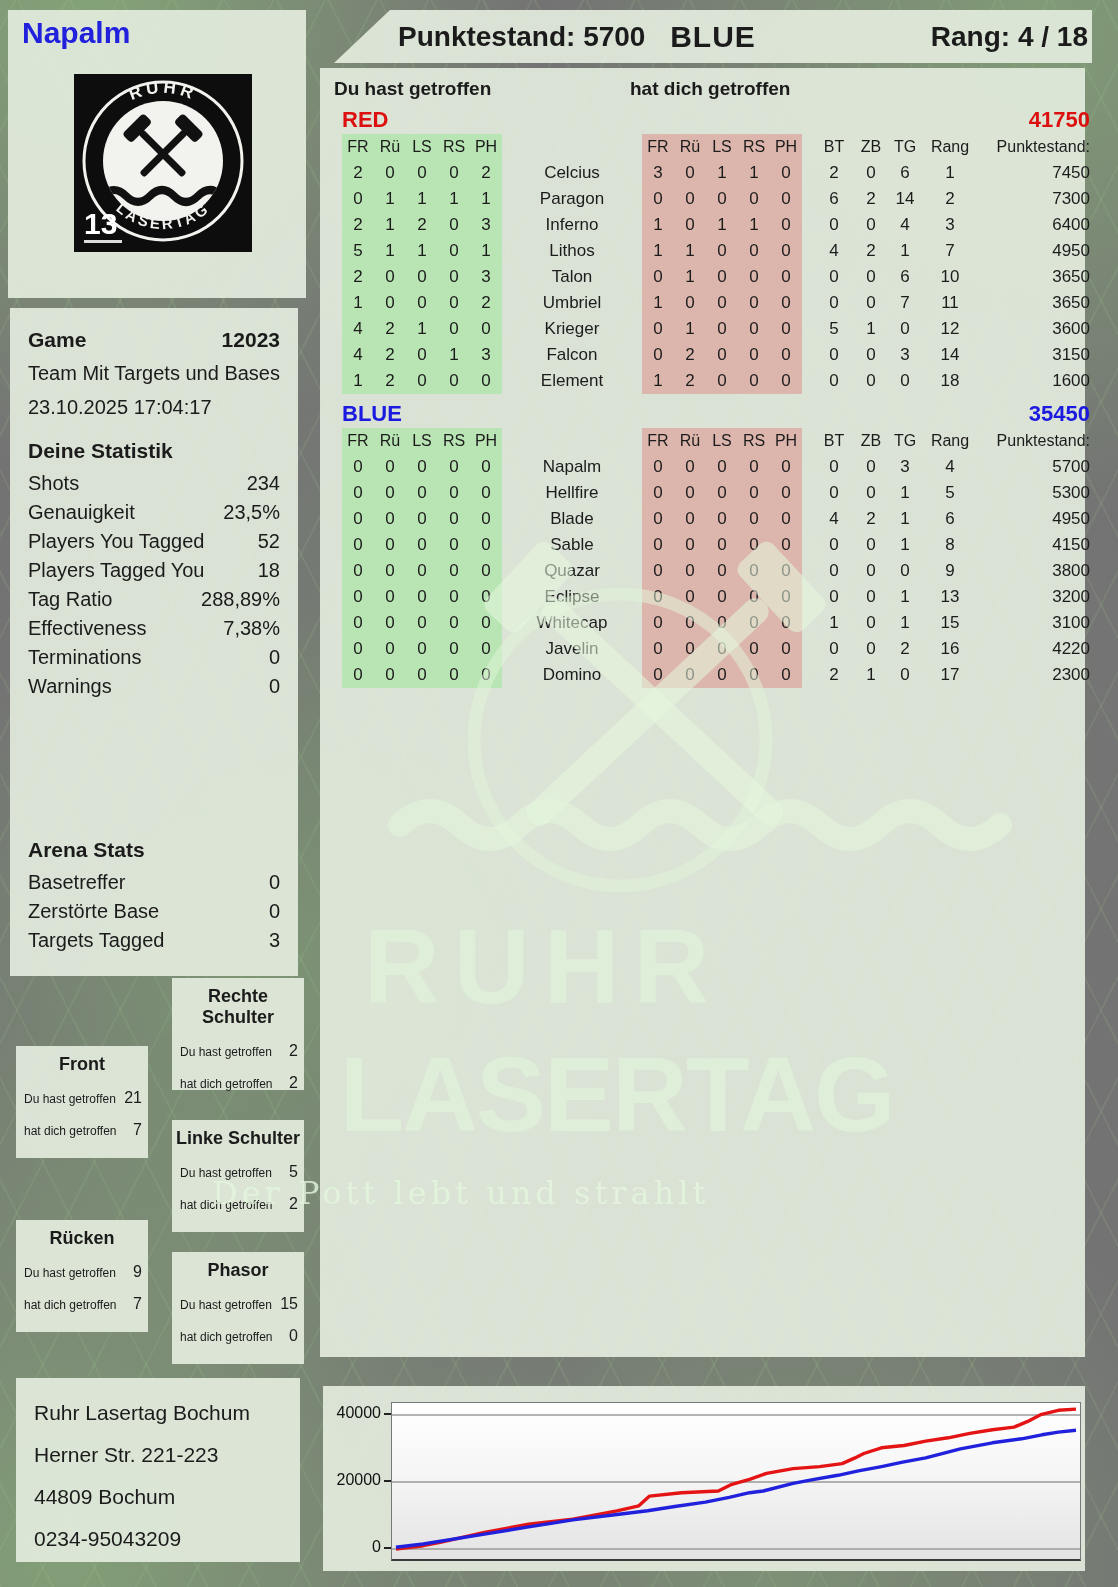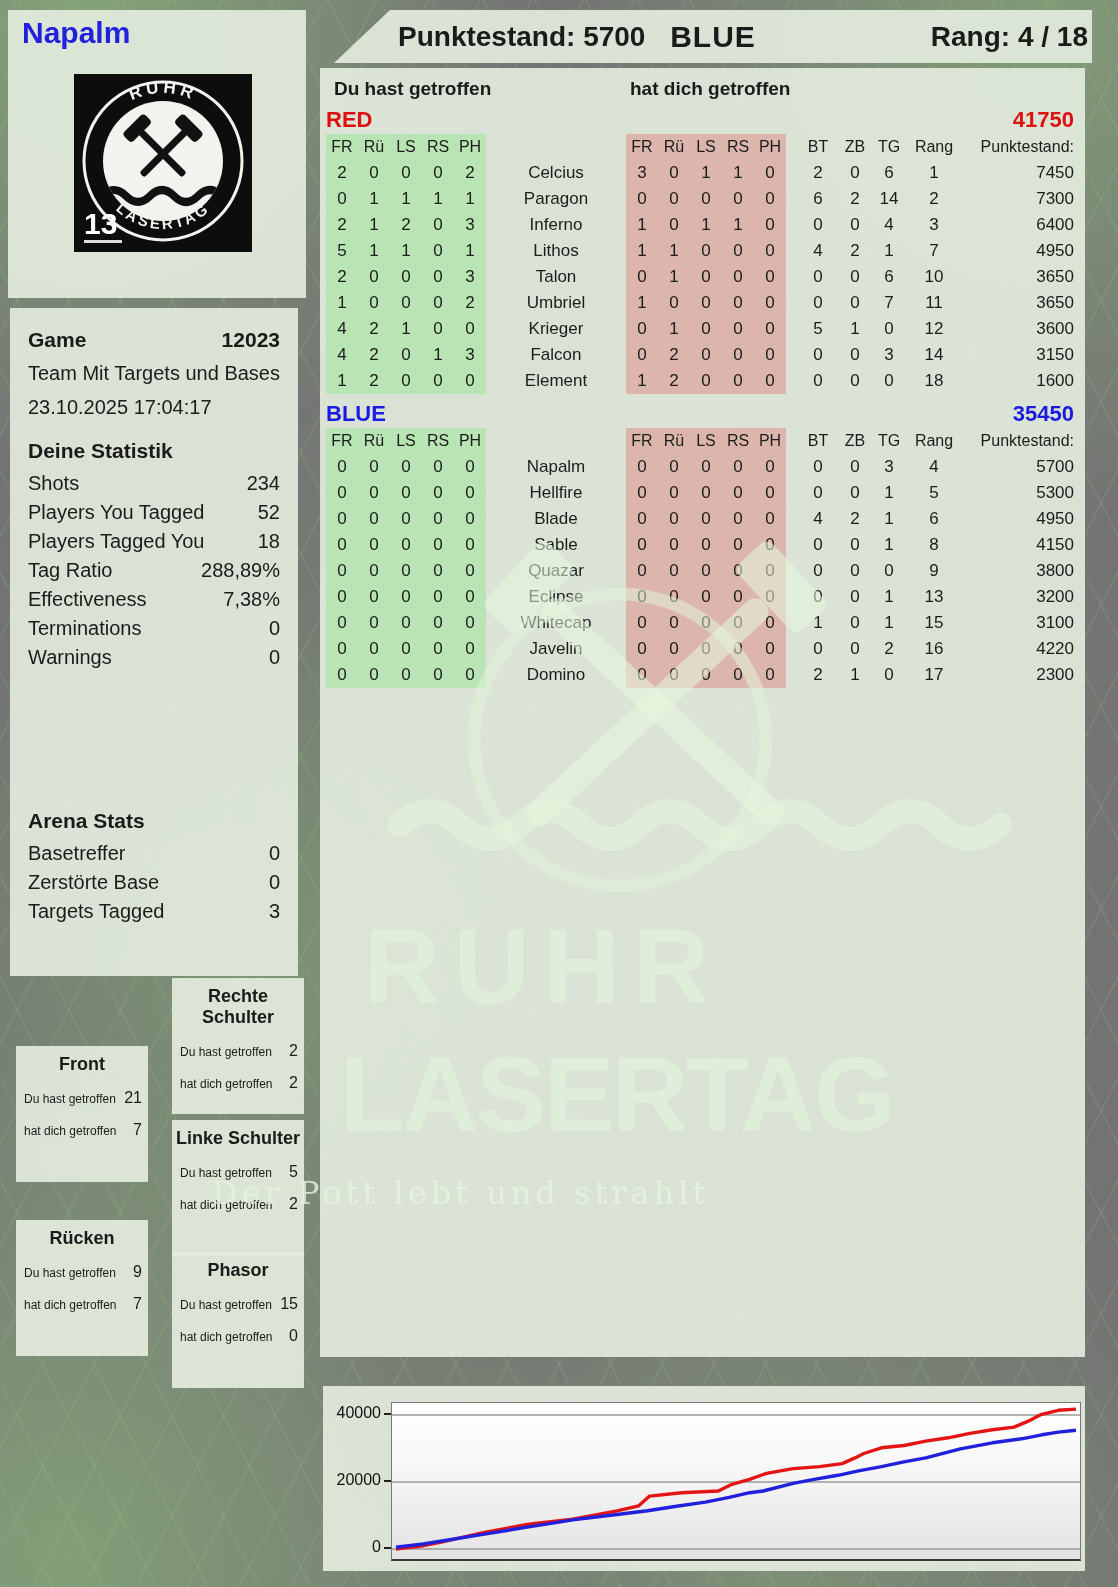--- a/index.html
+++ b/index.html
@@ -24,37 +24,37 @@
   .head-panel{left:334px;top:10px;width:758px;height:53px;z-index:3;
     clip-path:polygon(56px 0,100% 0,100% 100%,0 100%);
     display:flex;align-items:center;}
   .head-score{position:absolute;left:64px;font-size:28px;font-weight:700;}
   .head-team{position:absolute;left:50%;transform:translateX(-50%);font-size:30px;font-weight:700;letter-spacing:1px;}
   .head-rank{position:absolute;right:4px;font-size:28px;font-weight:700;}
   
   .main-panel{left:320px;top:68px;width:765px;height:1289px;z-index:1;}
   .col-head{position:absolute;top:10px;font-size:19px;font-weight:700;}
   .col-head.you{left:14px;} .col-head.them{left:310px;}
-  .team-block{position:absolute;left:6px;width:748px;}
+  .team-block{position:absolute;left:22px;width:748px;}
   .team-bar{display:flex;justify-content:space-between;height:28px;align-items:center;}
   .tname{font-size:22px;font-weight:700;} .ttotal{font-size:22px;font-weight:700;}
   .trow{display:grid;grid-template-columns:32px 32px 32px 32px 32px 140px 32px 32px 32px 32px 32px 12px 40px 34px 34px 56px 112px;height:26px;}
   .cell{font-size:17px;line-height:26px;text-align:center;color:#1c1c1c;overflow:hidden;}
   .c-green{background:#b9e4b3;} .c-pink{background:#dcb6ac;}
   .c-pts{text-align:right;} .c-head{font-size:16px;}
   
   .stats-panel{left:10px;top:308px;width:288px;height:668px;z-index:3;padding:0;}
   .stats-inner{padding:20px 18px 0 18px;}
   .info-row{display:flex;justify-content:space-between;font-size:21px;font-weight:700;margin-bottom:10px;}
   .info-line{font-size:20px;margin-bottom:11px;}
   .sec-title{font-size:21px;font-weight:700;margin-top:20px;margin-bottom:6px;}
   .stat-row{display:flex;justify-content:space-between;font-size:20px;line-height:29px;}
   .arena-title{margin-top:137px;}
   
-  .hit-panel{width:132px;height:136px;z-index:3;}
+  .hit-panel{width:132px;height:112px;z-index:3;}
   .hp-front{left:16px;top:1046px;} .hp-ruecken{left:16px;top:1180px;margin-top:40px;}
   .hp-rechte{left:172px;top:978px;} .hp-linke{left:172px;top:1120px;} .hp-phasor{left:172px;top:1252px;}
   .hp-title{text-align:center;font-size:18px;font-weight:700;margin-top:8px;}
   .hp-row{display:flex;justify-content:space-between;align-items:baseline;padding:0 6px 0 8px;margin-top:14px;}
   .hp-label{font-size:12px;} .hp-value{font-size:16px;}
   
   .addr-panel{left:16px;top:1378px;width:284px;height:184px;z-index:3;padding:14px 0 0 18px;box-sizing:border-box;}
   .addr-line{font-size:21px;line-height:42px;}
   
   .chart-panel{left:323px;top:1386px;width:762px;height:185px;z-index:3;}
@@ -528,20 +528,24 @@
       </div>
       <div class="info-line">Team Mit Targets und Bases</div>
       <div class="info-line">23.10.2025 17:04:17</div>
       <div class="sec-title">Deine Statistik</div>
       <div id="stats-rows">
           <div class="stat-row">
             <span>Shots</span>
             <span>234</span>
           </div>
           <div class="stat-row">
+            <span>Genauigkeit</span>
+            <span>23,5%</span>
+          </div>
+          <div class="stat-row">
             <span>Players You Tagged</span>
             <span>52</span>
           </div>
           <div class="stat-row">
             <span>Players Tagged You</span>
             <span>18</span>
           </div>
           <div class="stat-row">
             <span>Tag Ratio</span>
             <span>288,89%</span>
@@ -626,20 +630,28 @@
     <div class="hp-row">
         <span class="hp-label">Du hast getroffen</span>
         <span class="hp-value">15</span>
       </div>
     <div class="hp-row">
         <span class="hp-label">hat dich getroffen</span>
         <span class="hp-value">0</span>
       </div>
   </div>
 
+  <div class="panel addr-panel">
+    <div id="address-lines">
+        <div class="addr-line">Ruhr Lasertag Bochum</div>
+        <div class="addr-line">Herner Str. 221-223</div>
+        <div class="addr-line">44809 Bochum</div>
+        <div class="addr-line">0234-95043209</div>
+      </div>
+  </div>
 
   <div class="panel chart-panel">
     <div id="chart-ylabels"></div>
     <div class="plot">
       <svg id="chart-svg" width="688" height="156" viewBox="0 0 688 156">
           <line x1="0" x2="688" y1="146" y2="146" stroke="#9a9a9a" stroke-width="1.5"></line>
           <line x1="0" x2="688" y1="79" y2="79" stroke="#9a9a9a" stroke-width="1.5"></line>
           <line x1="0" x2="688" y1="12" y2="12" stroke="#9a9a9a" stroke-width="1.5"></line>
           <polyline points="4.0,146.0 31.2,142.7 48.2,139.3 92.4,129.4 136.6,121.2 180.8,116.2 225.0,107.8 246.8,102.8 257.6,93.1 289.6,89.7 326.3,88.0 339.9,81.3 357.6,76.3 374.6,70.3 401.1,65.6 427.6,63.6 450.1,60.6 463.0,54.9 471.8,50.5 489.5,44.8 512.0,42.5 533.7,38.1 556.2,34.8 577.9,30.4 600.4,26.7 622.1,24.1 635.7,18.4 648.6,11.7 666.3,7.3 684.0,6.1" fill="none" stroke="#e41414" stroke-width="3.4" stroke-linejoin="round"></polyline>
           <polyline points="4.0,144.3 31.2,141.0 92.4,131.1 136.6,123.9 180.8,116.9 225.0,111.5 255.6,107.8 282.8,103.5 313.4,99.1 337.2,94.4 357.6,89.7 371.2,88.0 401.1,80.3 422.2,76.3 446.0,72.3 466.4,67.9 489.5,63.6 510.6,59.2 533.7,54.9 568.4,45.8 600.4,39.8 629.6,35.8 650.0,31.8 666.3,29.1 684.0,27.2" fill="none" stroke="#2121dd" stroke-width="3.4" stroke-linejoin="round"></polyline>

